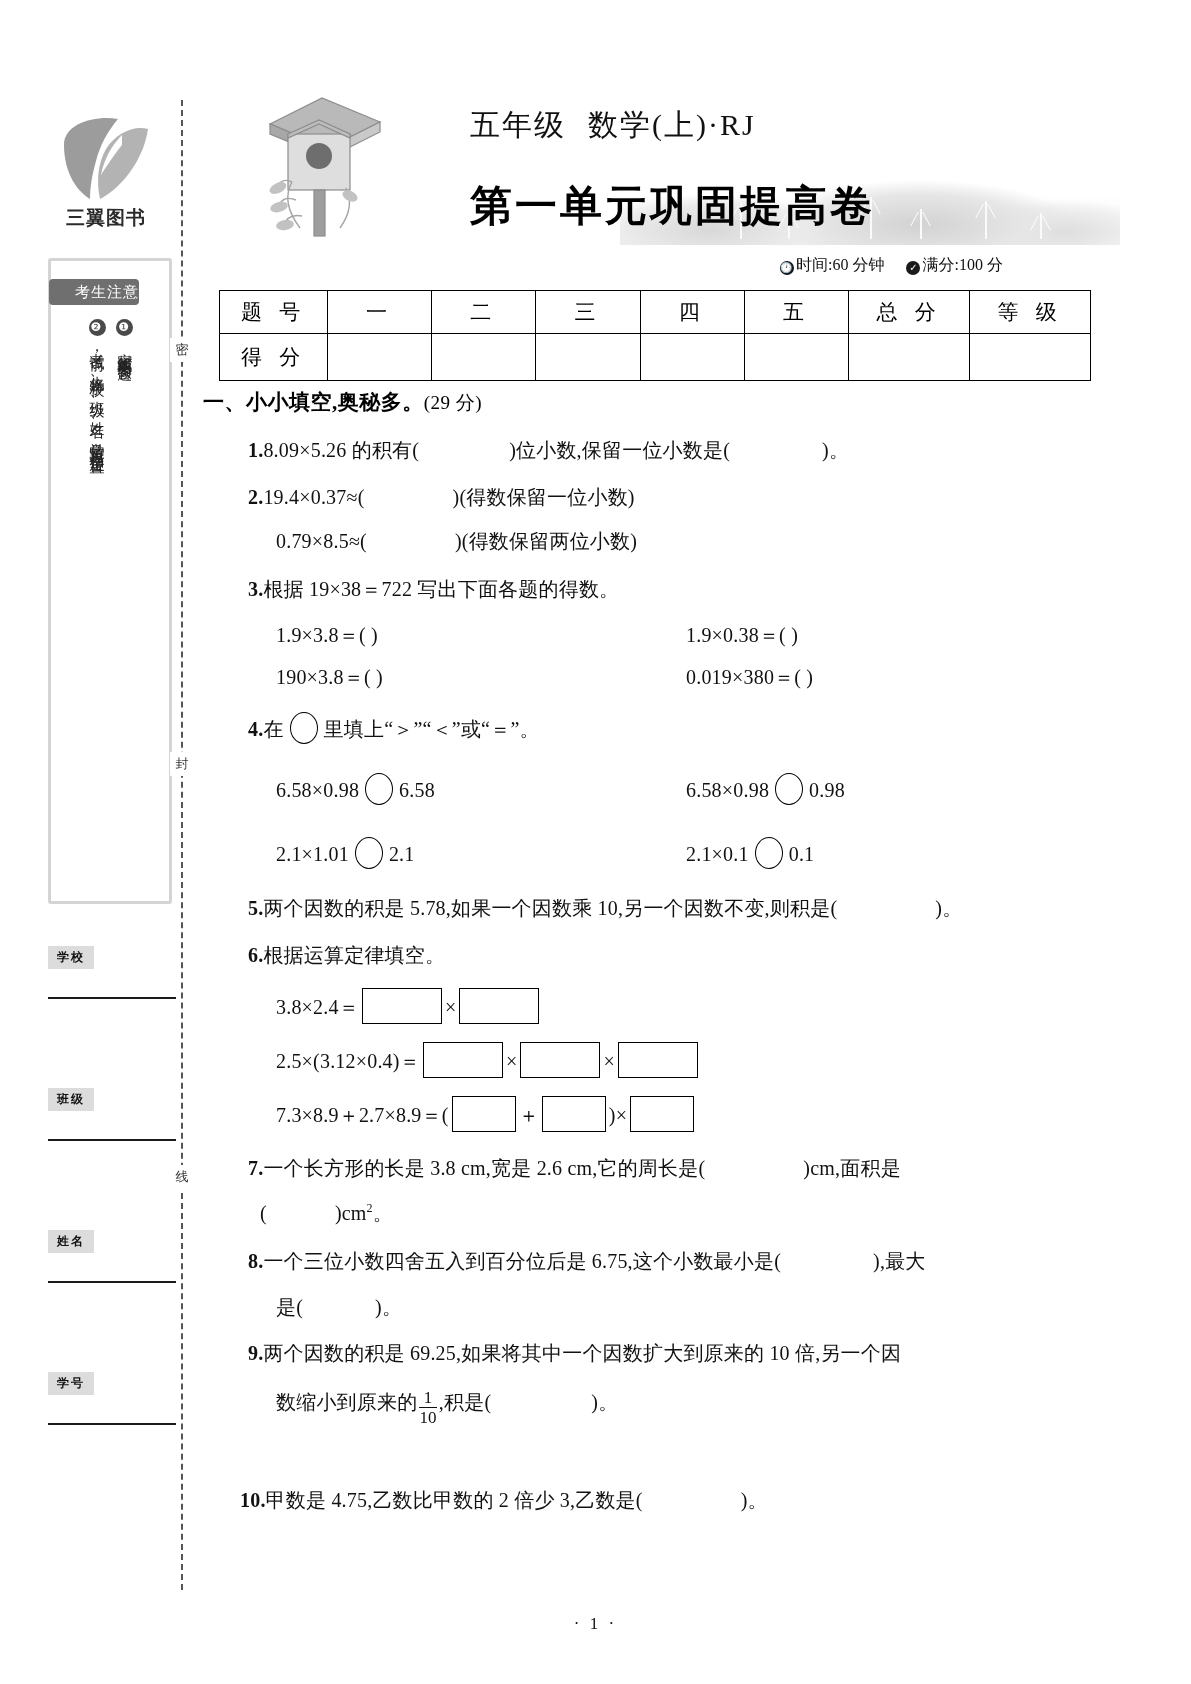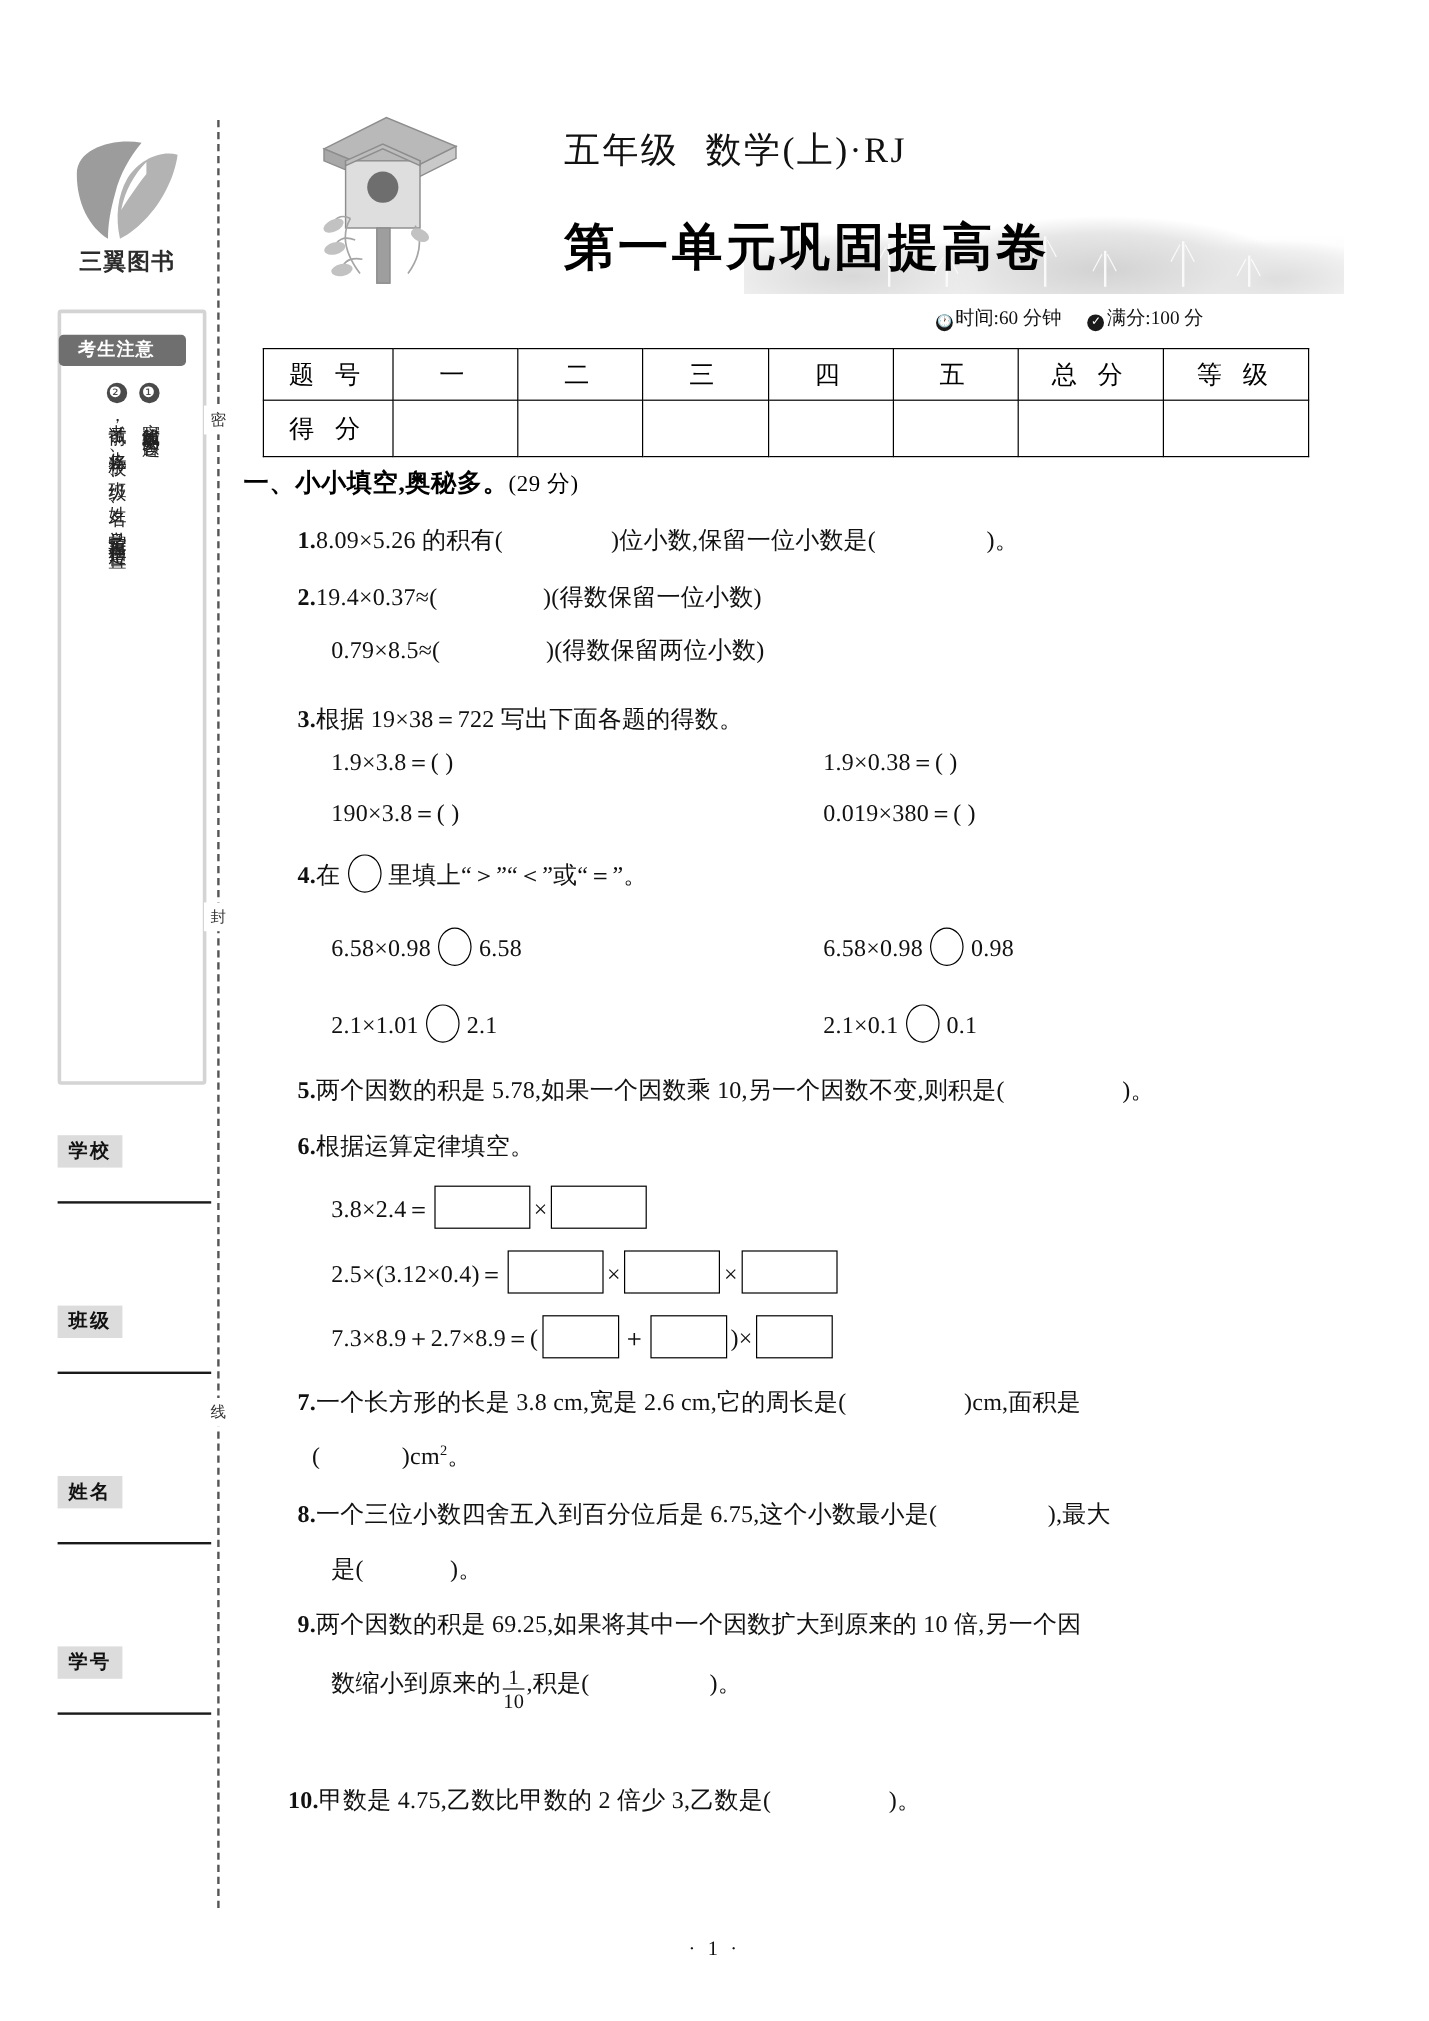--- a/index.html
+++ b/index.html
@@ -38,42 +38,42 @@
 
   
   .notice-box{
     position:absolute;left:48px;top:258px;width:118px;height:640px;
     border:3px solid #d4d4d4;background:#fff;border-radius:3px;
   }
   .notice-badge{
     position:absolute;left:-2px;top:18px;width:90px;height:26px;
     background:#6f6f6f;color:#fff;border-radius:4px;
     font-family:"Liberation Sans","DejaVu Sans",sans-serif;
-    font-size:15px;font-weight:bold;line-height:26px;text-align:left;letter-spacing:1px;padding-left:16px;
+    font-size:15px;font-weight:normal;line-height:26px;text-align:right;letter-spacing:1px;
   }
   .notice-cols{
     position:absolute;top:58px;left:0;right:0;bottom:8px;
     display:flex;flex-direction:row-reverse;justify-content:center;gap:6px;
   }
   .vcol{writing-mode:vertical-rl;text-orientation:upright;
     font-size:15px;line-height:1.45;letter-spacing:2px;color:#222;
     font-family:"Liberation Serif","DejaVu Serif",serif;}
   .vnum{
     display:inline-block;writing-mode:horizontal-tb;
     width:17px;height:17px;border-radius:50%;background:#4a4a4a;color:#fff;
     font-size:12px;line-height:17px;text-align:center;margin-bottom:5px;
     font-family:"Liberation Sans","DejaVu Sans",sans-serif;
   }
 
   
   .field{position:absolute;left:48px;width:120px;}
   .field .tag{
     display:inline-block;background:#dcdcdc;color:#111;
     font-family:"Liberation Sans","DejaVu Sans",sans-serif;
-    font-size:16px;font-weight:bold;padding:3px 9px;letter-spacing:2px;
+    font-size:12px;font-weight:bold;padding:3px 9px;letter-spacing:2px;
   }
   .field .rule{border-bottom:2px solid #1a1a1a;margin-top:28px;width:128px;}
 
   
   .seal-line{position:absolute;left:181px;top:100px;height:1490px;
     border-left:2px dashed #555;}
   .seal-char{
     position:absolute;left:170px;width:24px;height:24px;background:#fff;
     font-size:13px;line-height:24px;text-align:center;color:#333;
     font-family:"Liberation Serif","DejaVu Serif",serif;
@@ -247,21 +247,21 @@
   <span class="n">1.</span><span>8.09×5.26 的积有(</span><span class="blank" style="width:90px;"></span><span>)位小数,保留一位小数是(</span><span class="blank" style="width:92px;"></span><span>)。</span>
 </div>
 
 <div class="q" style="left:248px;top:484px;">
   <span class="n">2.</span><span>19.4×0.37≈(</span><span class="blank" style="width:88px;"></span><span>)(得数保留一位小数)</span>
 </div>
 <div class="q" style="left:276px;top:528px;">
   <span>0.79×8.5≈(</span><span class="blank" style="width:88px;"></span><span>)(得数保留两位小数)</span>
 </div>
 
-<div class="q" style="left:248px;top:576px;margin-top:10px;">
+<div class="q" style="left:248px;top:576px;">
   <span class="n">3.</span><span>根据 19×38＝722 写出下面各题的得数。</span>
 </div>
 <div class="q" style="left:276px;top:622px;">1.9×3.8＝(          )</div>
 <div class="q" style="left:686px;top:622px;">1.9×0.38＝(          )</div>
 <div class="q" style="left:276px;top:664px;">190×3.8＝(          )</div>
 <div class="q" style="left:686px;top:664px;">0.019×380＝(          )</div>
 
 <div class="q" style="left:248px;top:712px;">
   <span class="n">4.</span><span>在</span><span class="circ"></span><span>里填上“＞”“＜”或“＝”。</span>
 </div>

